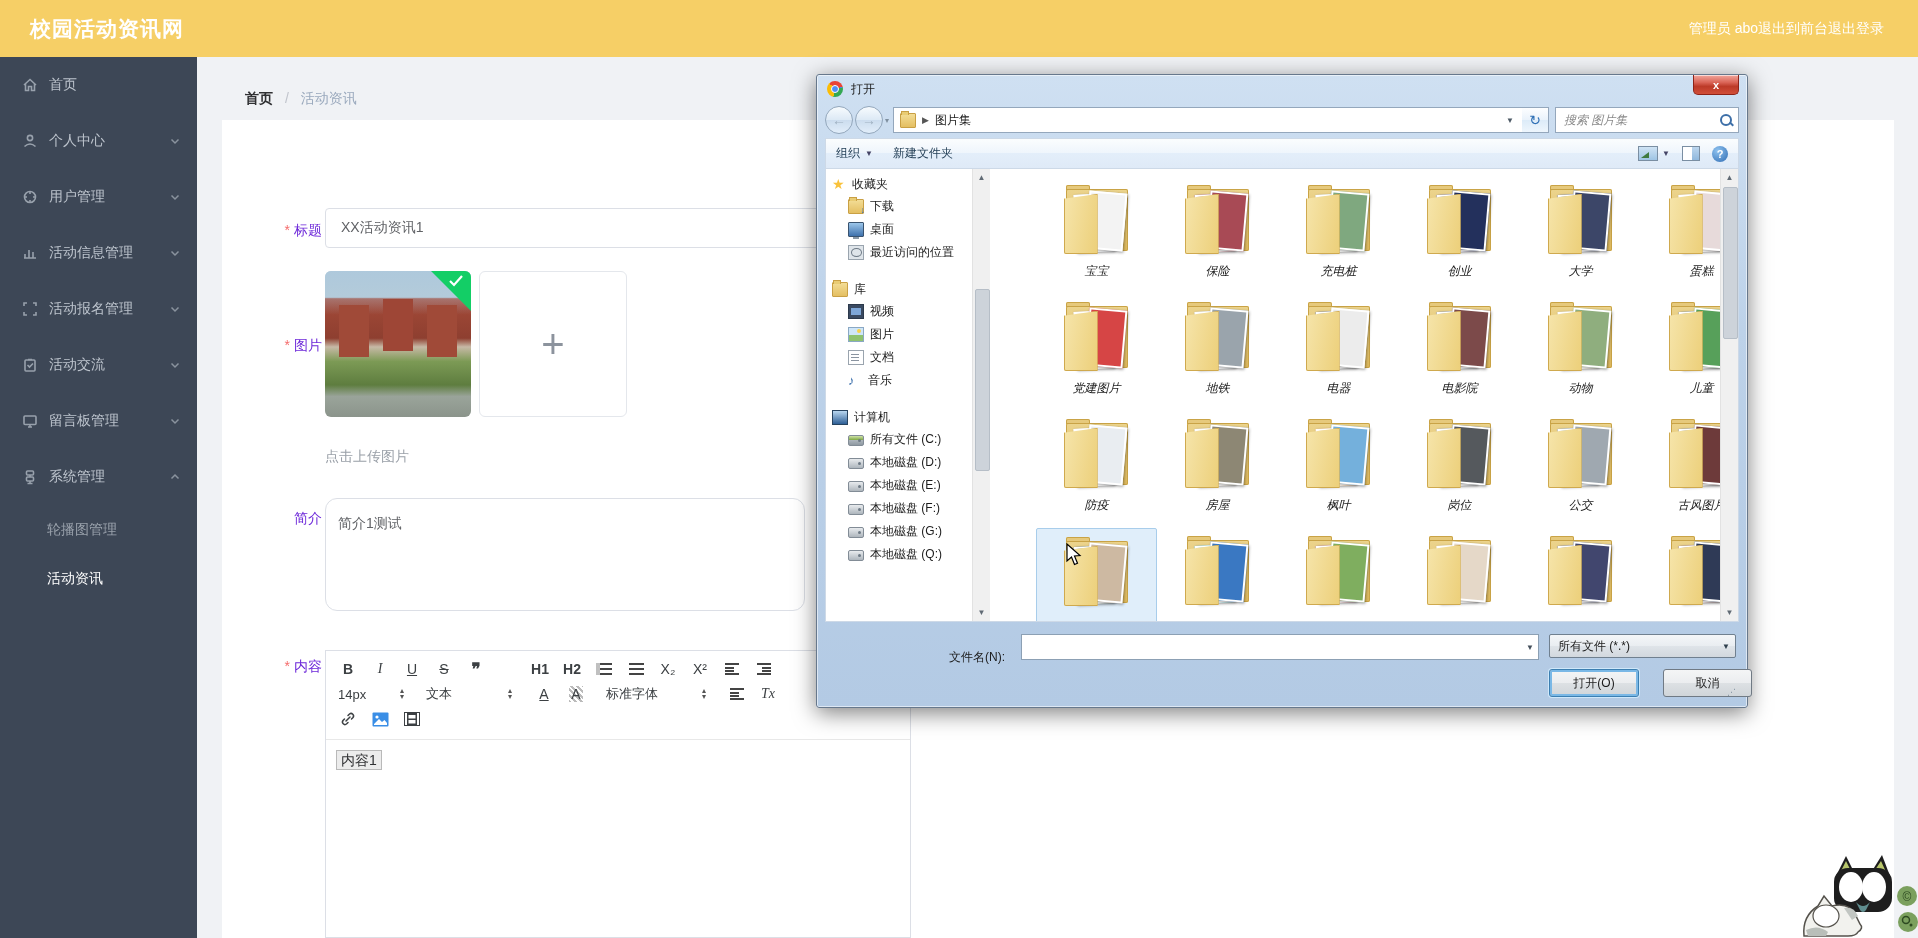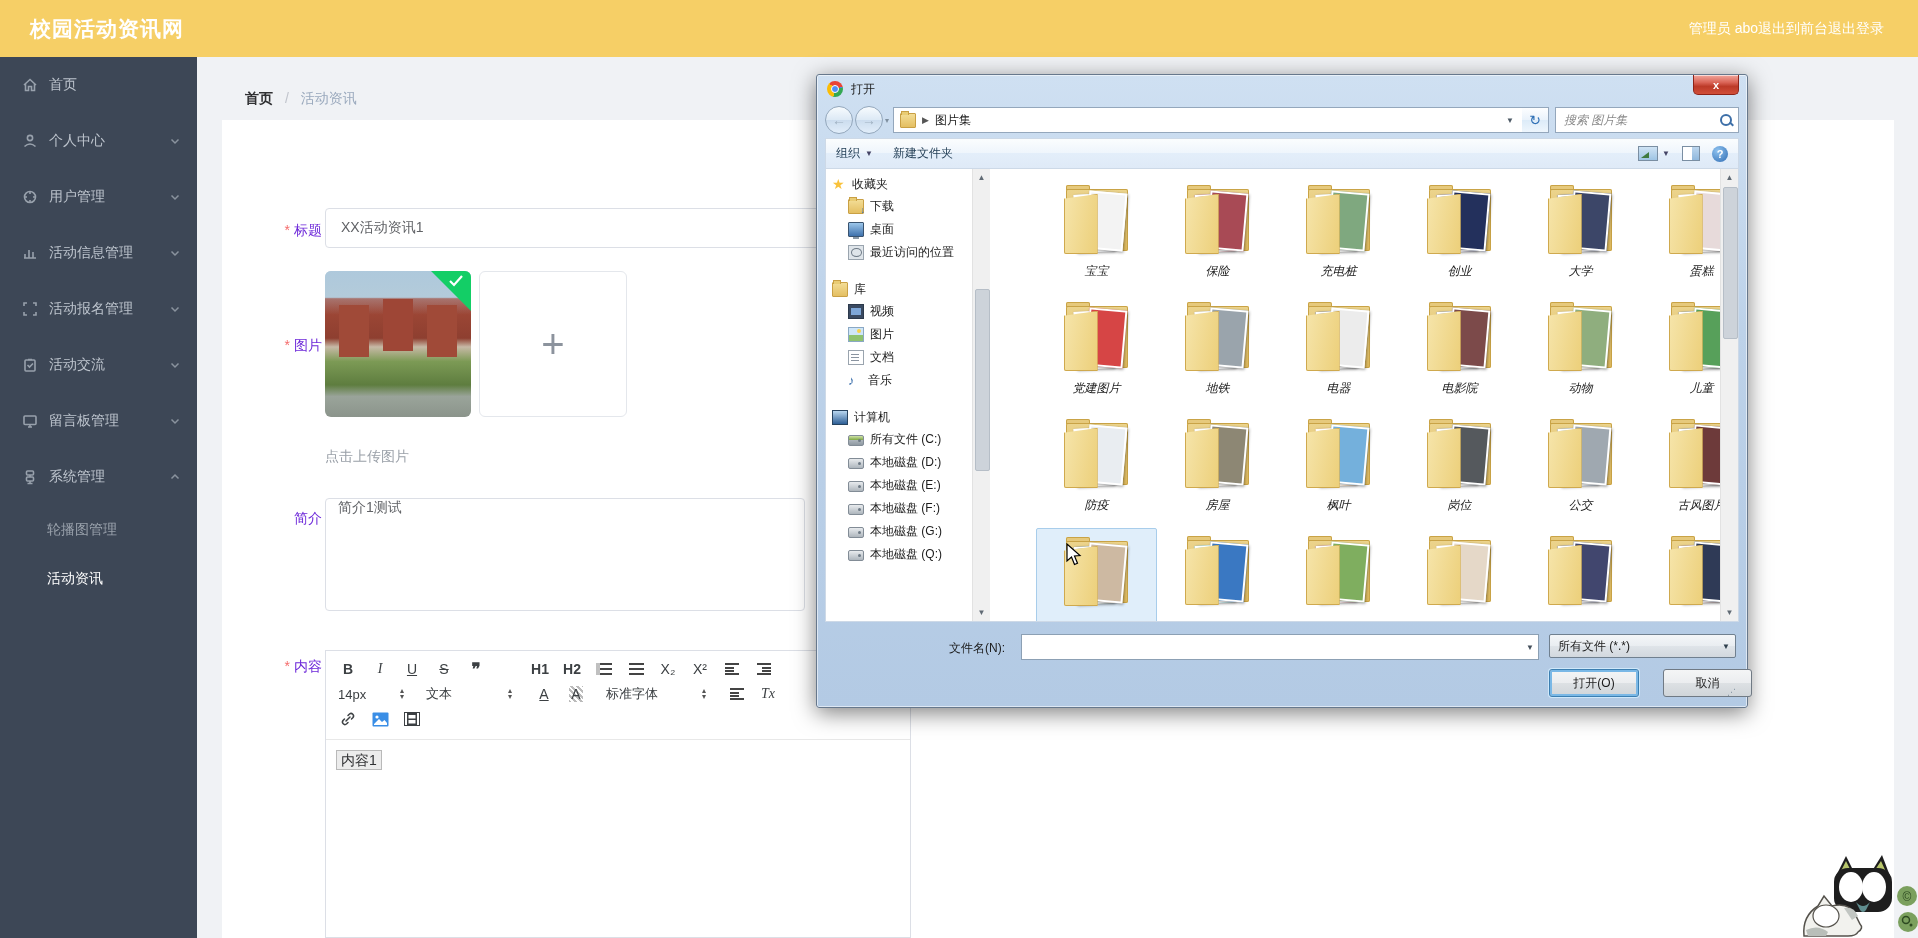--- a/index.html
+++ b/index.html
@@ -46,22 +46,22 @@
         linear-gradient(180deg,rgba(173,200,220,.9) 0%,rgba(173,200,220,0) 30%),
         linear-gradient(180deg,#b7cdd9 0%,#b7cdd9 18%,#a44a38 19%,#8e3f30 46%,#c7b9a6 52%,#7c9a55 62%,#5e7d3f 78%,#9aa49a 86%,#8b948b 100%);}
   #thumb .photo:before{content:"";position:absolute;left:58px;top:28px;width:30px;height:52px;background:#9e4636;box-shadow:-44px 6px 0 #a04a38,44px 6px 0 #a04a38;}
   #check-badge{position:absolute;right:0;top:0;width:0;height:0;border-style:solid;border-width:0 40px 40px 0;border-color:transparent #13ce66 transparent transparent;}
   #check-badge svg{position:absolute;left:18px;top:4px;}
   #plus-box{position:absolute;left:257px;top:151px;width:148px;height:146px;border:1px solid #e4e7ec;border-radius:6px;
             display:flex;align-items:center;justify-content:center;cursor:pointer;box-sizing:border-box;}
   #plus-sign{color:#8c939d;font-size:40px;font-weight:300;line-height:1;}
   #upload-hint{position:absolute;left:103px;top:328px;font-size:14px;color:#9aa0a8;}
   #f-intro-label{left:20px;top:390px;}
-  #f-intro{position:absolute;left:103px;top:378px;width:480px;height:113px;border:1px solid #dcdfe6;border-radius:4px;
-           box-sizing:border-box;font-size:14px;color:#606266;padding:0 12px;resize:none;outline:none;
+  #f-intro{position:absolute;left:103px;top:378px;width:480px;height:113px;border:1px solid #dcdfe6;border-radius:12px;
+           box-sizing:border-box;font-size:14px;color:#606266;padding:16px 12px;resize:none;outline:none;
            font-family:"Liberation Sans","DejaVu Sans",sans-serif;}
   #f-content-label{left:20px;top:538px;}
   #editor{position:absolute;left:103px;top:530px;width:586px;height:288px;border:1px solid #dcdfe6;box-sizing:border-box;}
   #ed-toolbar{border-bottom:1px solid #e8e8e8;padding:4px 8px 6px 8px;}
   .ed-row{display:flex;align-items:center;gap:4px;margin:3px 0;}
   .ed-btn{min-width:24px;height:22px;display:inline-flex;align-items:center;justify-content:center;
           font-size:14px;color:#3c4043;cursor:pointer;padding:0 2px;}
   .ed-btn b{font-weight:bold;}
   .ed-btn i{font-style:italic;font-family:"Liberation Serif",serif;}
   .ed-btn .u{text-decoration:underline;}
@@ -167,21 +167,21 @@
   .folder .ph1{right:24px;top:11px;transform:rotate(-3deg);}
   .folder .front{position:absolute;left:7px;bottom:5px;width:34px;height:60px;border-radius:2px 0 0 2px;
                  background:linear-gradient(100deg,#f6e5ab,#eccf79);box-shadow:inset 0 0 0 1px #cfa94e;
                  clip-path:polygon(0 8%,100% 0,100% 100%,0 100%);}
   #grid-scroll{width:17px;background:#f0f0f0;border-left:1px solid #e2e2e2;position:relative;}
   
   #cursor{position:absolute;left:1066px;top:543px;z-index:40;pointer-events:none;}
 
   
   #dlg-footer{position:absolute;left:8px;right:8px;bottom:8px;height:72px;font-size:12px;color:#1c1c1c;}
-  #fn-label{position:absolute;left:124px;top:13px;}
+  #fn-label{position:absolute;left:124px;top:22px;}
   #fn-combo{position:absolute;left:196px;top:7px;width:516px;height:24px;background:#fff;border:1px solid #8ca0b4;display:flex;align-items:center;}
   #fn-combo .cdrop{margin-left:auto;width:16px;height:100%;display:flex;align-items:center;justify-content:center;font-size:8px;color:#45505c;}
   #filter-combo{position:absolute;left:724px;top:7px;width:187px;height:24px;border:1px solid #70808f;border-radius:2px;
                 background:linear-gradient(180deg,#f4f6f8,#e9edf1 50%,#dfe4e9 50%,#d2d8de);display:flex;align-items:center;padding-left:8px;box-sizing:border-box;}
   #filter-combo .cdrop{margin-left:auto;width:18px;font-size:8px;color:#30404e;display:flex;justify-content:center;}
   .w7btn{position:absolute;top:42px;height:26px;border:1px solid #707a84;border-radius:3px;font-size:12px;color:#1c1c1c;
          background:linear-gradient(180deg,#f4f5f6,#ebedef 50%,#dde1e4 50%,#d0d5d9);
          display:flex;align-items:center;justify-content:center;cursor:pointer;}
   #open-btn{left:724px;width:88px;box-shadow:0 0 0 2px #7ab8e6 inset, 0 0 0 1px #cfe8fa;border-color:#3c7fb1;}
   #cancel-btn{left:824px;width:87px;margin-left:14px;}

